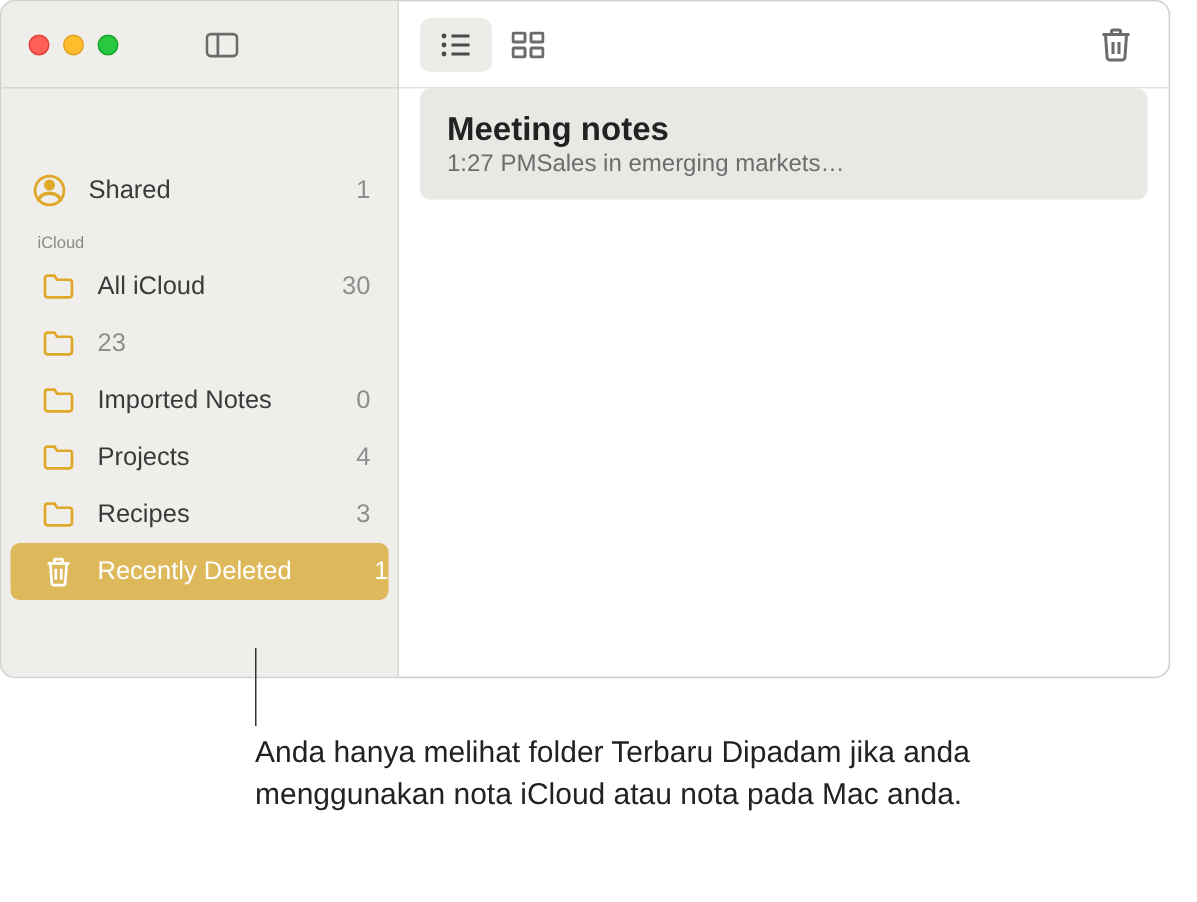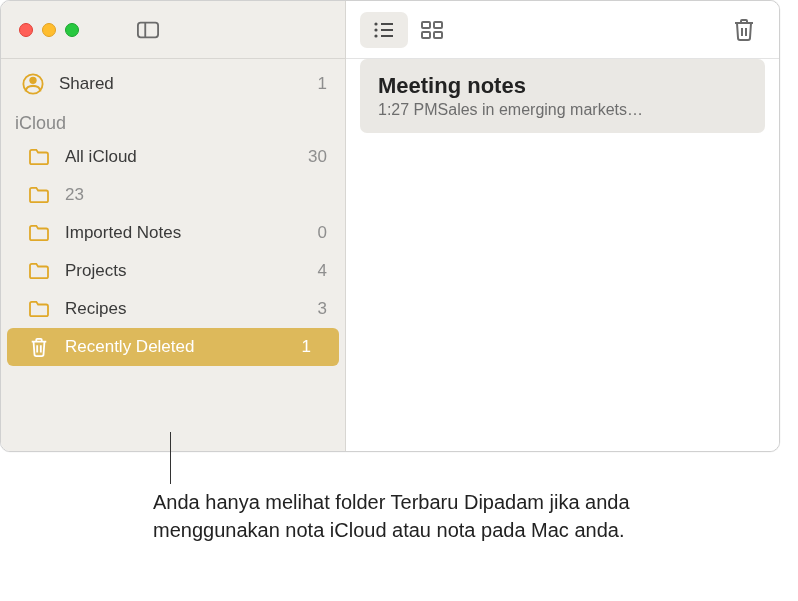--- a/index.html
+++ b/index.html
@@ -19,25 +19,26 @@
       height: 452px;
       background: #fff;
       border-radius: 10px;
       border: 1px solid #d0d0d0;
       overflow: hidden;
       display: flex;
       position: relative;
       box-shadow: 0 0 0 0.5px rgba(0,0,0,0.05);
     }
     .sidebar {
-      width: 345px;
+      width: 265px;
       background: #f0eeea;
       border-right: 1px solid #d8d6d2;
       display: flex;
       flex-direction: column;
+      gap: 43px;
     }
     .titlebar {
       height: 58px;
       display: flex;
       align-items: center;
       padding: 0 18px;
       gap: 10px;
       border-bottom: 1px solid #d8d6d2;
     }
     .traffic {
@@ -91,34 +92,34 @@
       flex-shrink: 0;
     }
     .sidebar-row .label {
       flex: 1;
     }
     .sidebar-row .count {
       color: #8e8e8e;
       font-size: 17px;
     }
     .section-header {
-      font-size: 18px;
+      font-size: 11px;
       color: #8a8a8a;
-      padding: 10px 20px 4px 14px;
+      padding: 10px 20px 4px 24px;
     }
     .sidebar-row.indent {
       padding-left: 26px;
     }
     .sidebar-row.selected {
       background: #ddb95b;
       color: #fff;
       border-radius: 6px;
       margin: 0 6px;
       padding-left: 20px;
-      padding-right: 28px;
+      padding-right: 0;
     }
     .sidebar-row.selected .count {
       color: #fff;
     }
     .folder-svg {
       stroke: #e0a829;
       stroke-width: 2;
       fill: none;
     }
     .trash-svg {
@@ -203,21 +204,21 @@
     }
     .callout-line {
       position: absolute;
       border-left: 1px solid #333;
       height: 52px;
       left: 170px;
       top: 432px;
     }
     .callout-text {
       position: absolute;
-      left: 153px;
+      left: 170px;
       top: 488px;
       font-size: 20px;
       color: #222;
       line-height: 1.4;
       max-width: 480px;
     }
   </style>
 </head>
 <body>
 

